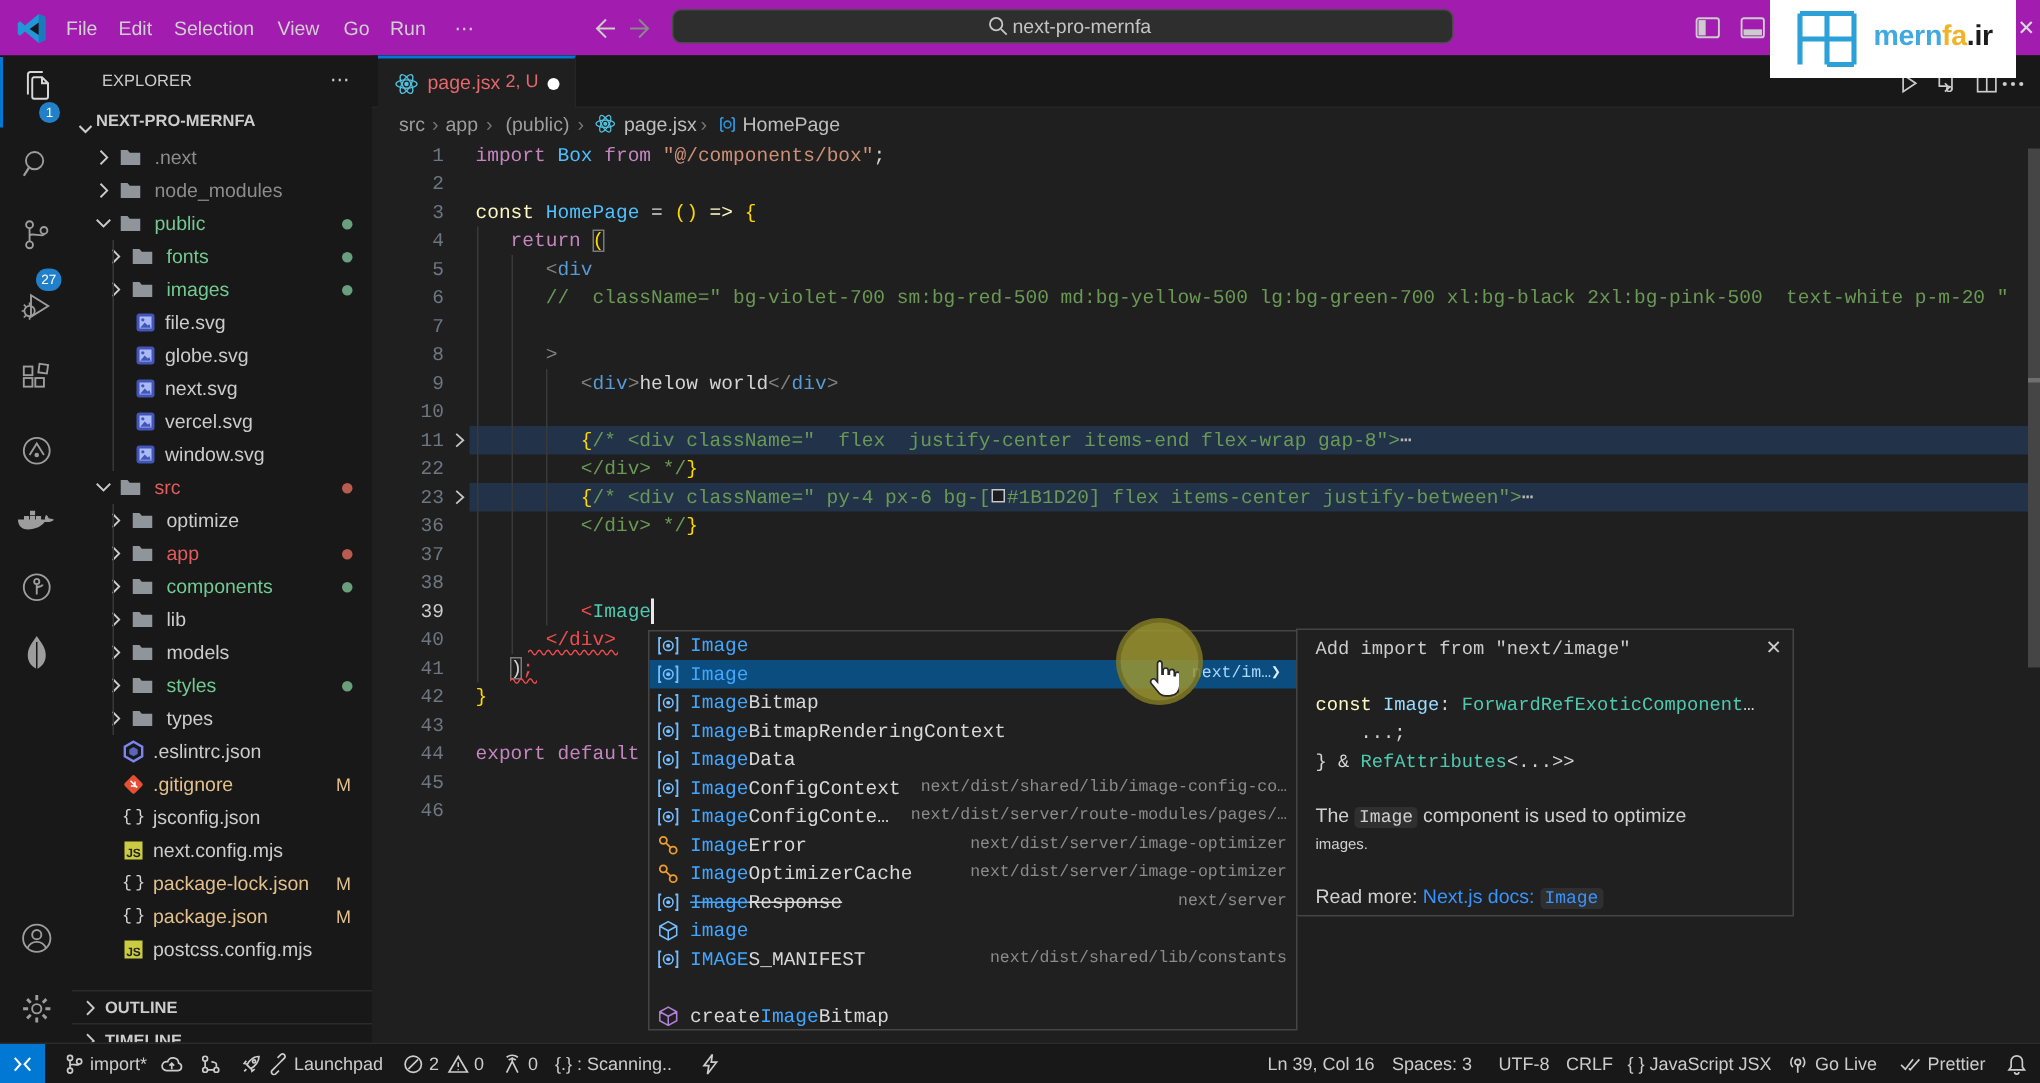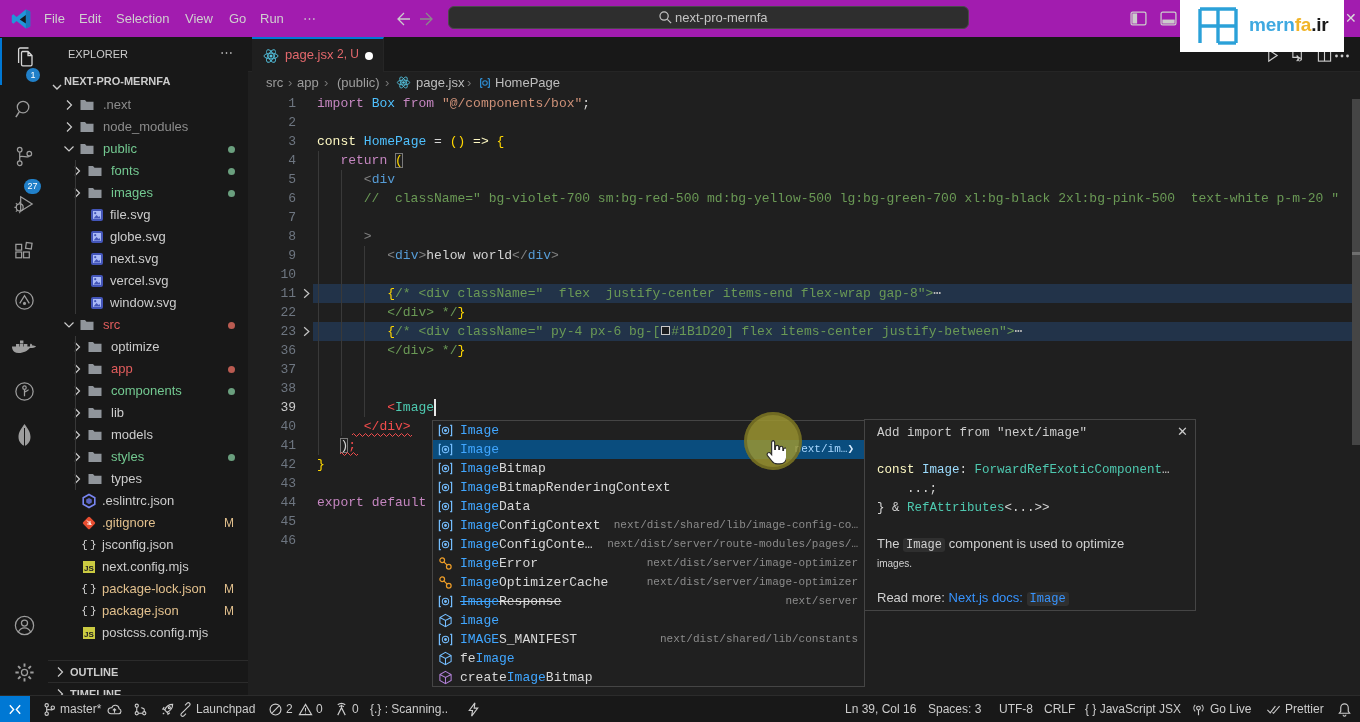--- a/index.html
+++ b/index.html
@@ -587,26 +587,20 @@
 </div>
 <div class="srow" style="top:209px;">
 <svg style="position:absolute;left:5px;top:2px" width="15" height="15" viewBox="0 0 16 16">
         <path d="M3 2.5 H1.5 V13.5 H3 M13 2.5 H14.5 V13.5 H13" stroke="#75beff" stroke-width="1.3" fill="none"></path>
         <circle cx="8" cy="8" r="3.4" stroke="#75beff" stroke-width="1.1" fill="none"></circle>
         <path d="M6.5 8 a1.5 1.5 0 1 0 3 0 a1.5 1.5 0 1 0 -3 0" fill="#75beff"></path>
       </svg>
 <span style="position:absolute;left:27px"><span class="smatch" style="">IMAGE</span><span class="srest" style="">S_MANIFEST</span></span>
 <span class="sdet">next/dist/shared/lib/constants</span>
 </div>
-<div class="srow" style="top:228px;">
-<svg style="position:absolute;left:5px;top:2px" width="15" height="15" viewBox="0 0 16 16">
-        <path d="M8 1.5 L14 4.8 V11.2 L8 14.5 L2 11.2 V4.8 Z M2 4.8 L8 8 L14 4.8 M8 8 V14.5" stroke="#75beff" stroke-width="1.1" fill="none"></path>
-      </svg>
-<span style="position:absolute;left:27px"><span class="srest">fe</span><span class="smatch">Image</span></span>
-</div>
 <div class="srow" style="top:247px;">
 <svg style="position:absolute;left:5px;top:2px" width="15" height="15" viewBox="0 0 16 16">
         <path d="M8 1.5 L14 4.8 V11.2 L8 14.5 L2 11.2 V4.8 Z M2 4.8 L8 8 L14 4.8 M8 8 V14.5" stroke="#b180d7" stroke-width="1.1" fill="none"></path>
       </svg>
 <span style="position:absolute;left:27px"><span class="srest">create</span><span class="smatch">Image</span><span class="srest">Bitmap</span></span>
 </div>
 </div>
 <div class="abs" id="docpop">
 <div class="dline" style="left:12px;top:6px;color:#cccccc">Add import from "next/image"</div>
 <div class="abs" style="left:312px;top:4px;color:#cccccc;font-size:13px">✕</div>
@@ -639,21 +633,21 @@
       <svg style="position:absolute;left:7px;top:6px" width="16" height="15" viewBox="0 0 16 16">
         <path d="M2.5 3.5 L6.5 8 L2.5 12.5 M13.5 3.5 L9.5 8 L13.5 12.5" stroke="#ffffff" stroke-width="1.5" fill="none"></path>
       </svg>
     </div>
 <svg class="abs" style="left:42px;top:6px" width="15" height="15" viewBox="0 0 16 16">
       <circle cx="5" cy="3.5" r="1.8" stroke="#cccccc" stroke-width="1.2" fill="none"></circle>
       <circle cx="5" cy="12.5" r="1.8" stroke="#cccccc" stroke-width="1.2" fill="none"></circle>
       <circle cx="11.5" cy="6" r="1.8" stroke="#cccccc" stroke-width="1.2" fill="none"></circle>
       <path d="M5 5.3 V10.7 M5 9 C5 7 11.5 9.5 11.5 7.8" stroke="#cccccc" stroke-width="1.2" fill="none"></path>
     </svg>
-<div class="sit" style="left:60px">master*</div>
+<div class="sit" style="left:60px">import*</div>
 <svg class="abs" style="left:107px;top:6px" width="15" height="15" viewBox="0 0 16 16">
       <path d="M4.5 12.5 a3.2 3.2 0 1 1 .6 -6.3 a4 4 0 0 1 7.8 1 a2.7 2.7 0 0 1 -.4 5.3 Z" stroke="#cccccc" stroke-width="1.2" fill="none"></path>
       <path d="M8 11.5 V7.5 M6.3 9 L8 7.3 L9.7 9" stroke="#cccccc" stroke-width="1.2" fill="none"></path>
     </svg>
 <svg class="abs" style="left:133px;top:6px" width="15" height="15" viewBox="0 0 16 16">
       <circle cx="4" cy="4" r="1.7" stroke="#cccccc" stroke-width="1.2" fill="none"></circle>
       <circle cx="4" cy="12" r="1.7" stroke="#cccccc" stroke-width="1.2" fill="none"></circle>
       <circle cx="12" cy="12" r="1.7" stroke="#cccccc" stroke-width="1.2" fill="none"></circle>
       <path d="M4 5.7 V10.3 M5.7 12 H10.3 M12 10.3 V8 C12 6.5 10 6.8 8.5 6" stroke="#cccccc" stroke-width="1.2" fill="none"></path>
     </svg>

